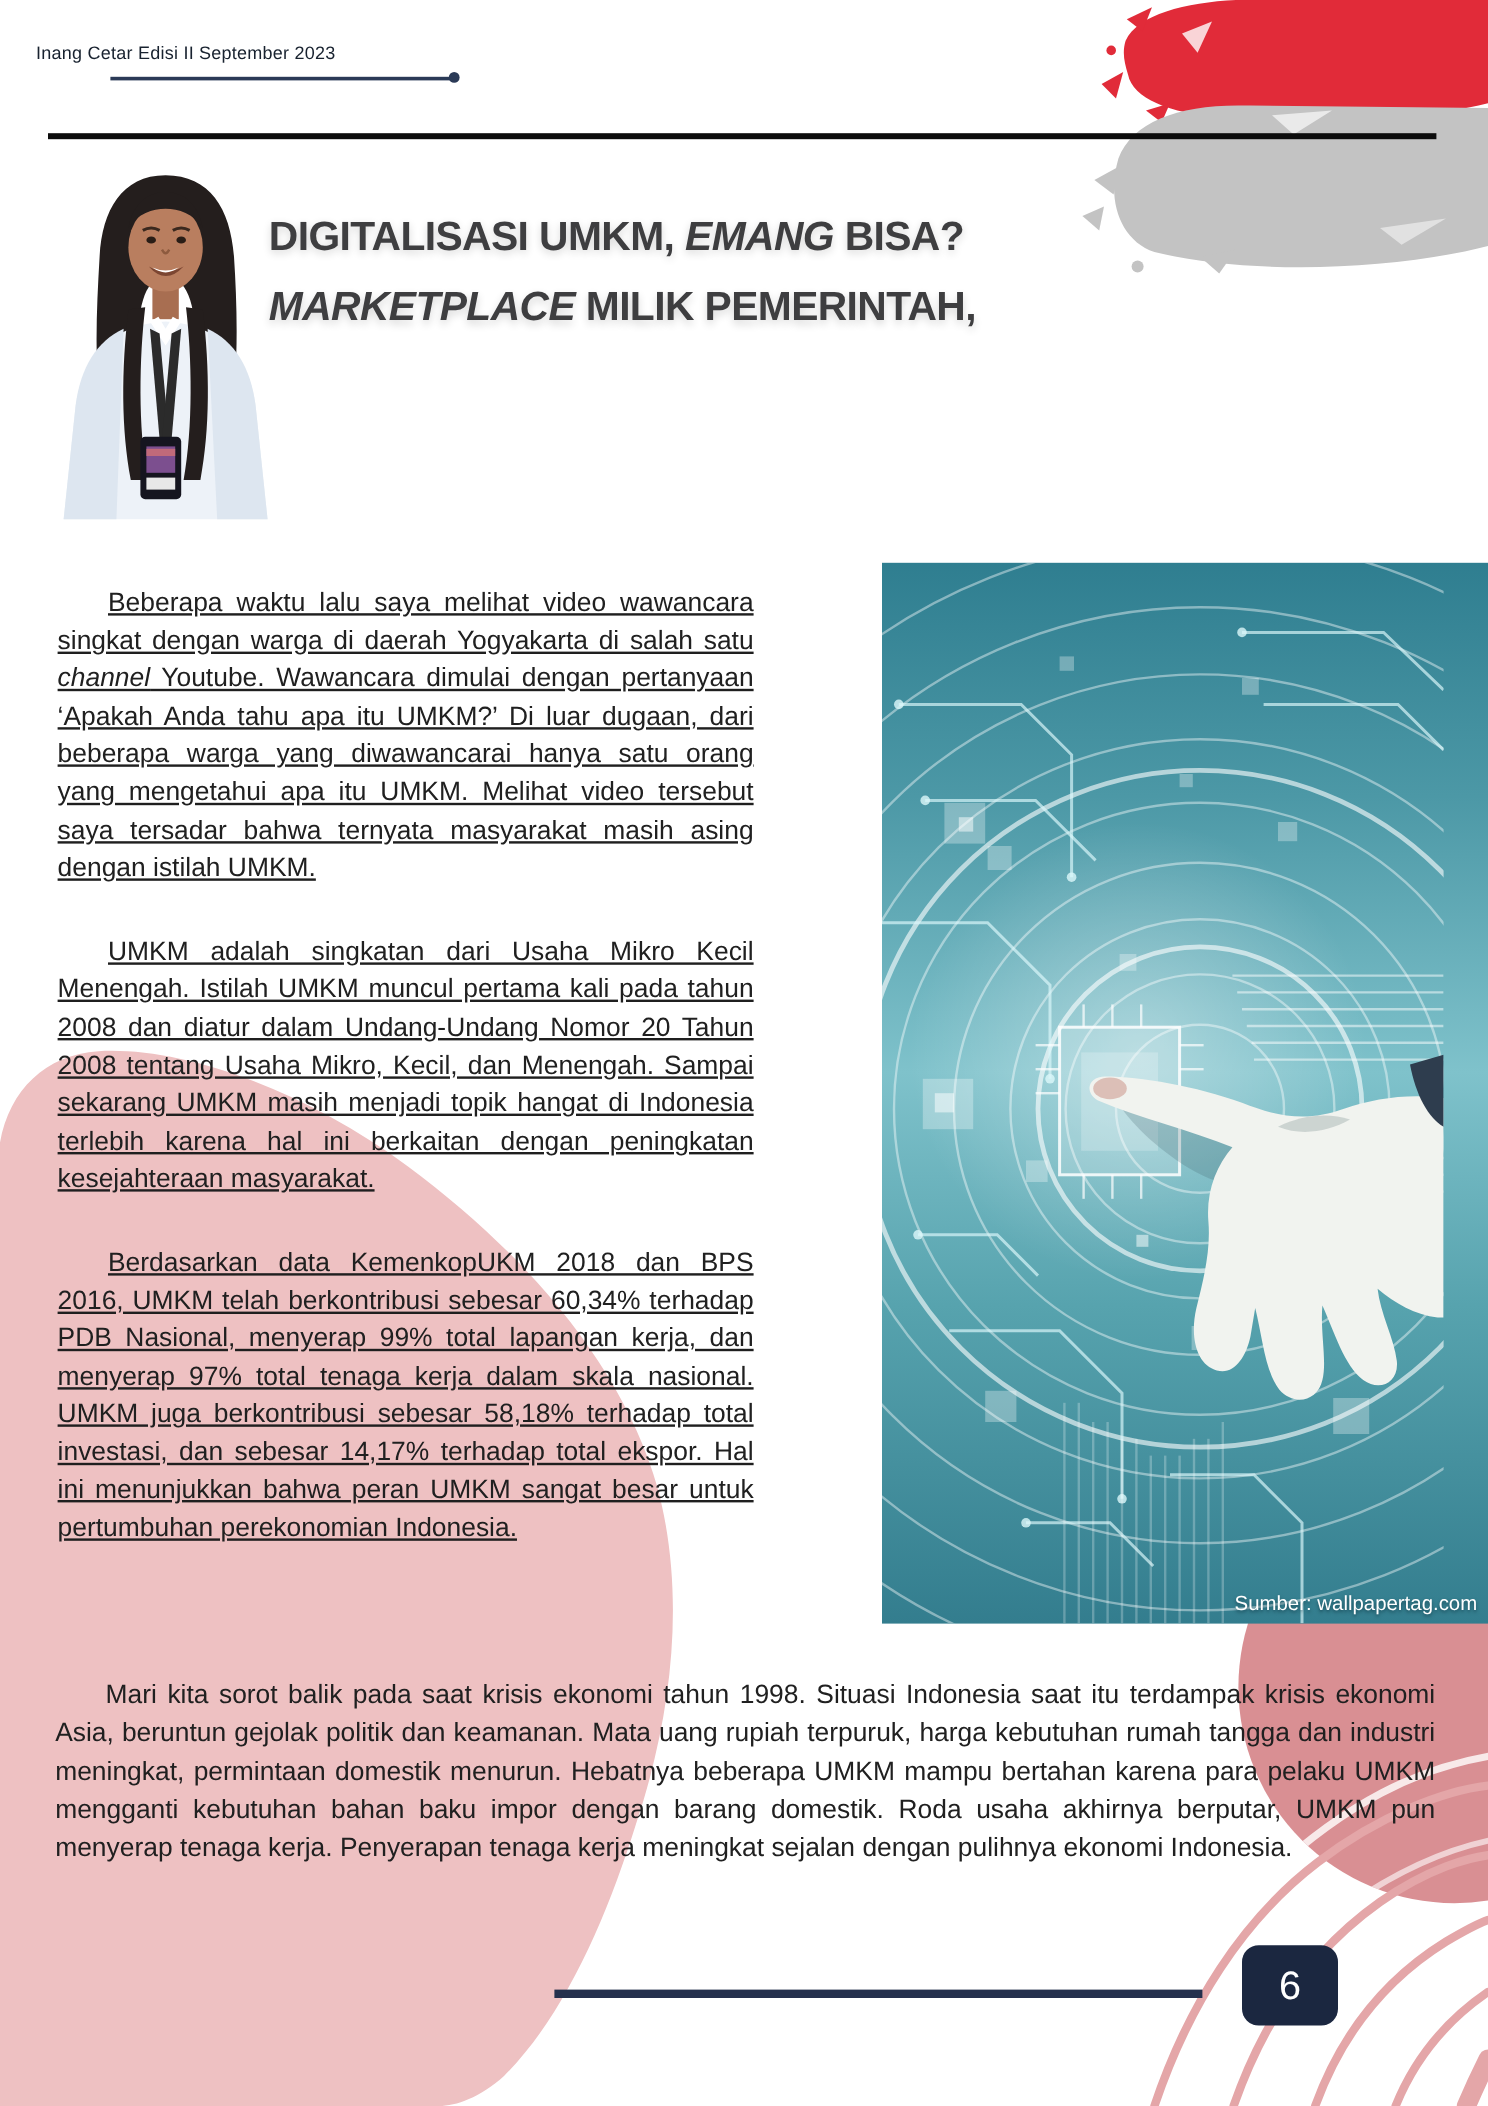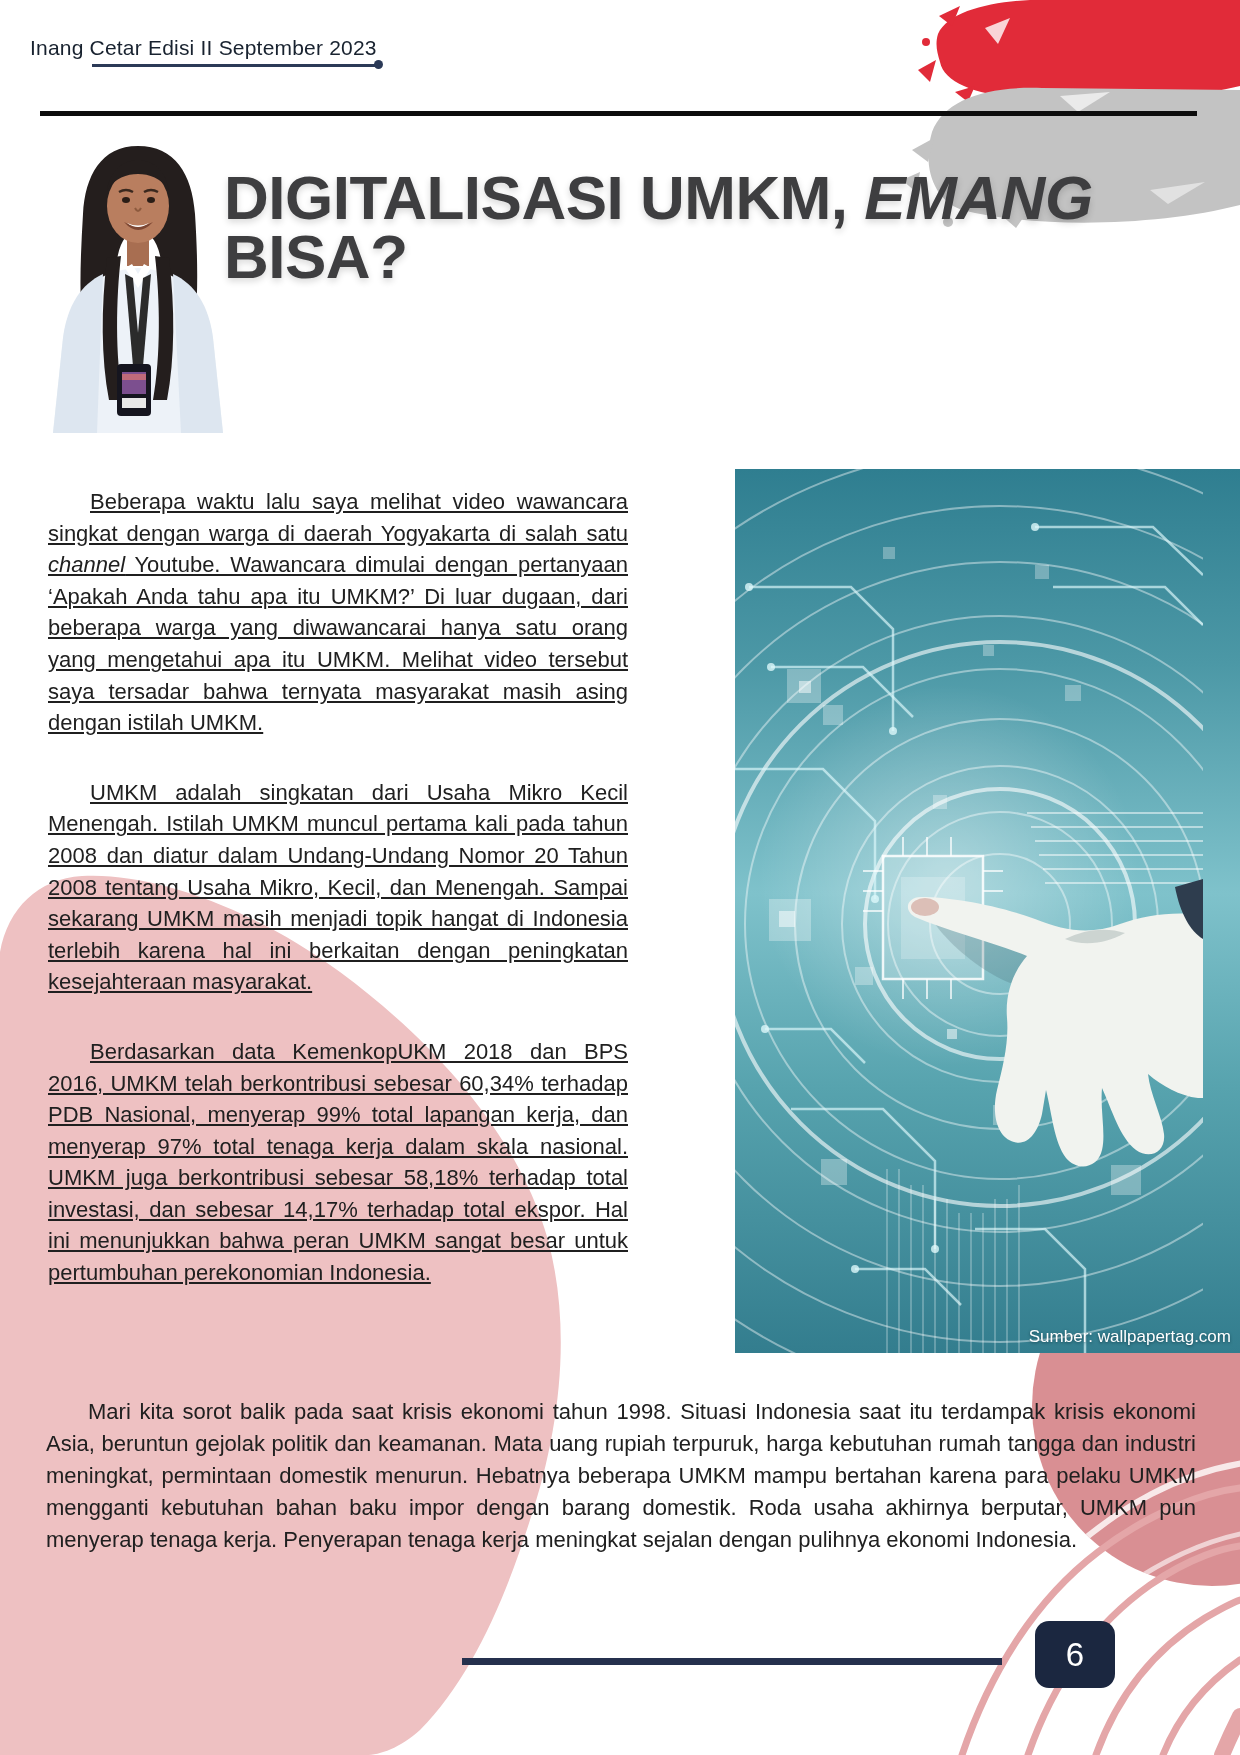--- a/index.html
+++ b/index.html
@@ -4,29 +4,29 @@
 <style>
   html,body{margin:0;padding:0;background:#e8e8e8;}
   .page{
     position:relative;width:1240px;height:1755px;margin:0 auto;
     background:#ffffff;overflow:hidden;
     font-family:"Liberation Sans",sans-serif;color:#1f1f1f;
   }
   .deco{position:absolute;left:0;top:0;width:1240px;height:1755px;z-index:1;pointer-events:none;}
 
   
-  .masthead{position:absolute;left:30px;top:36px;z-index:3;font-size:21px;font-weight:500;
+  .masthead{position:absolute;left:30px;top:36px;z-index:3;font-size:15px;font-weight:500;
     color:#18222f;letter-spacing:.2px;}
   .masthead-underline{position:absolute;left:92px;top:64px;width:288px;height:3px;background:#2b3a57;z-index:3;}
   .masthead-dot{position:absolute;left:374px;top:60px;width:9px;height:9px;border-radius:50%;background:#2b3a57;z-index:3;}
   .top-rule{position:absolute;left:40px;top:111px;width:1157px;height:5px;background:#0c0c0c;z-index:3;}
 
   
   .title{position:absolute;left:224px;top:168px;width:990px;z-index:3;
-    font-size:62px;line-height:59px;font-weight:700;color:#3e3e40;letter-spacing:-.5px;
+    font-size:34px;line-height:59px;font-weight:700;color:#3e3e40;letter-spacing:-.5px;
     text-shadow:0 3px 7px rgba(0,0,0,.16);}
   .title .it{font-style:italic;}
   .byline{position:absolute;left:228px;top:340px;z-index:3;font-size:30px;font-style:italic;
     font-weight:500;color:#4a4f63;}
 
   
   .portrait{position:absolute;left:45px;top:138px;width:200px;height:295px;z-index:3;}
 
   
   .col-left{position:absolute;left:48px;top:486px;width:580px;z-index:3;text-decoration:underline;}
@@ -137,20 +137,21 @@
     <path d="M 106 136 L 98 228 L 90 228 L 98 140 Z" fill="#2b2b2b"></path>
 
     <rect x="72" y="226" width="34" height="52" rx="4" fill="#15151f"></rect>
     <rect x="77" y="234" width="24" height="22" fill="#7c4f8f"></rect>
     <rect x="77" y="236" width="24" height="6" fill="#c06a7a"></rect>
     <rect x="77" y="260" width="24" height="10" fill="#e8e8e8"></rect>
   </svg>
 
   <div class="title">
     <div><span>DIGITALISASI UMKM, </span><span class="it">EMANG</span><span> BISA?</span></div>
+    <div><span class="it">MARKETPLACE</span><span> MILIK PEMERINTAH,</span></div>
   </div>
 
   <div class="col-left bodytext">
     <p><span>Beberapa waktu lalu saya melihat video wawancara singkat dengan warga di daerah Yogyakarta di salah satu </span><span class="it">channel</span><span> Youtube. Wawancara dimulai dengan pertanyaan ‘Apakah Anda tahu apa itu UMKM?’ Di luar dugaan, dari beberapa warga yang diwawancarai hanya satu orang yang mengetahui apa itu UMKM. Melihat video tersebut saya tersadar bahwa ternyata masyarakat masih asing dengan istilah UMKM.</span></p>
     <p>UMKM adalah singkatan dari Usaha Mikro Kecil Menengah. Istilah UMKM muncul pertama kali pada tahun 2008 dan diatur dalam Undang-Undang Nomor 20 Tahun 2008 tentang Usaha Mikro, Kecil, dan Menengah. Sampai sekarang UMKM masih menjadi topik hangat di Indonesia terlebih karena hal ini berkaitan dengan peningkatan kesejahteraan masyarakat.</p>
     <p>Berdasarkan data KemenkopUKM 2018 dan BPS 2016, UMKM telah berkontribusi sebesar 60,34% terhadap PDB Nasional, menyerap 99% total lapangan kerja, dan menyerap 97% total tenaga kerja dalam skala nasional. UMKM juga berkontribusi sebesar 58,18% terhadap total investasi, dan sebesar 14,17% terhadap total ekspor. Hal ini menunjukkan bahwa peran UMKM sangat besar untuk pertumbuhan perekonomian Indonesia.</p>
   </div>
 
   <div class="figure">
     <svg width="468" height="884" viewBox="0 0 468 884">

